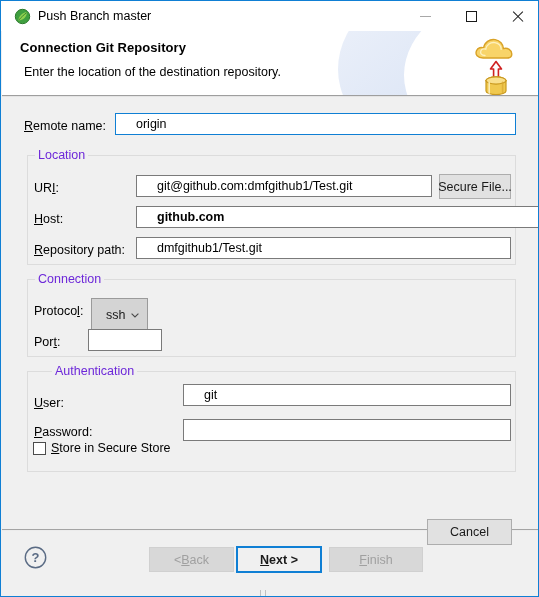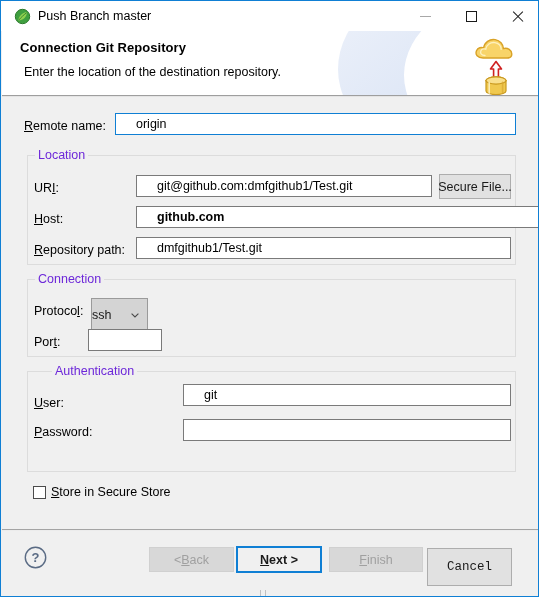--- a/index.html
+++ b/index.html
@@ -215,21 +215,21 @@
   .combo {
     position: absolute;
     box-sizing: border-box;
     background: #d4d4d4;
     border: 1px solid #9a9a9a;
     height: 33px;
     font-size: 12.5px;
     color: #1a1a1a;
     display: flex;
     align-items: center;
-    padding-left: 0;
+    padding-left: 14px;
   }
   .combo-arrow {
     position: absolute;
     right: 8px; top: 8px;
     width: 8px; height: 5px;
   }
 
   .checkbox-row {
     position: absolute;
     display: flex;
@@ -375,21 +375,21 @@
 
     <div class="groupbox" style="left:25px; top:274px; width:489px; height:101px;"></div>
     <div class="group-title" style="left:50px; top:267px;">Authentication</div>
 
     <label class="row-label" style="left:32px; top:299px;"><span class="mn">U</span>ser:</label>
     <input class="txt" style="left: 181px; top: 287px; width: 328px;" value="git">
 
     <label class="row-label" style="left:32px; top:328px;"><span class="mn">P</span>assword:</label>
     <input class="txt" type="password" style="left: 181px; top: 322px; width: 328px;" value="">
 
-    <div class="checkbox-row" style="left:31px; top:344px;margin-top:44px;">
+    <div class="checkbox-row" style="left:31px; top:344px;">
       <span class="cbox"></span>
       <span class="cbox-label"><span class="mn">S</span>tore in Secure Store</span>
     </div>
   </div>
 
   <div class="footer">
     <div class="footer-rule"></div>
     <div class="footer-rule2"></div>
   </div>
 
@@ -398,19 +398,19 @@
       <circle cx="11.5" cy="11.5" r="10.2" fill="none" stroke="#5a6b84" stroke-width="1.4"></circle>
       <text x="11.5" y="16.4" text-anchor="middle" font-family="Liberation Sans, sans-serif" font-size="13" font-weight="bold" fill="#5a6b84">?</text>
     </svg>
   </span>
 
   <div class="push-btn disabled" style="left:148px; top:547px; width:85px; height:25px;">&lt; <span style="text-decoration:underline;text-underline-offset:1px;">B</span>ack</div>
   <div class="push-btn default" style="left:235px; top:546px; width:86px; height:27px;font-weight:bold;">
       <span><span style="text-decoration:underline;text-underline-offset:1px;">N</span>ext &gt;</span>
     </div>
   <div class="push-btn disabled" style="left:328px; top:547px; width:94px; height:25px;"><span style="text-decoration:underline;text-underline-offset:1px;">F</span>inish</div>
-  <div class="push-btn" style="left:426px; top:548px; width:85px; height:38px;font-family:Liberation Mono, monospace;">Cancel</div>
+  <div class="push-btn" style="left:426px; top:519px; width:85px; height:26px;">Cancel</div>
 
   <div class="taskbar-nub">
     <span class="nub-seg"></span>
       <span class="nub-seg"></span>
   </div>
 </div>
 
 </body></html>

